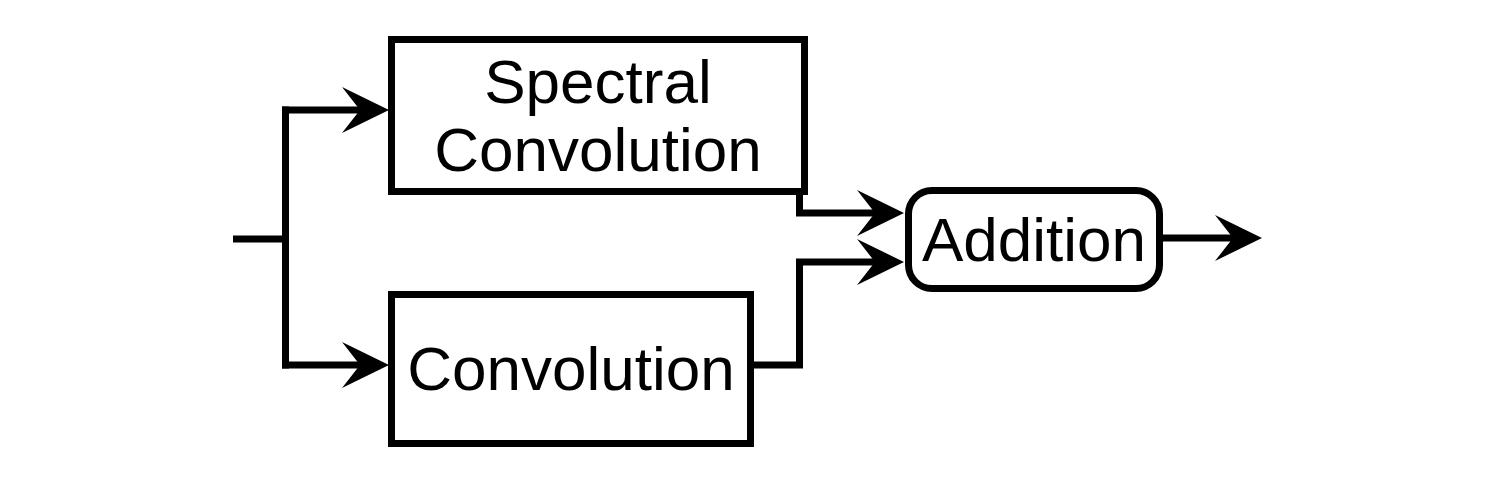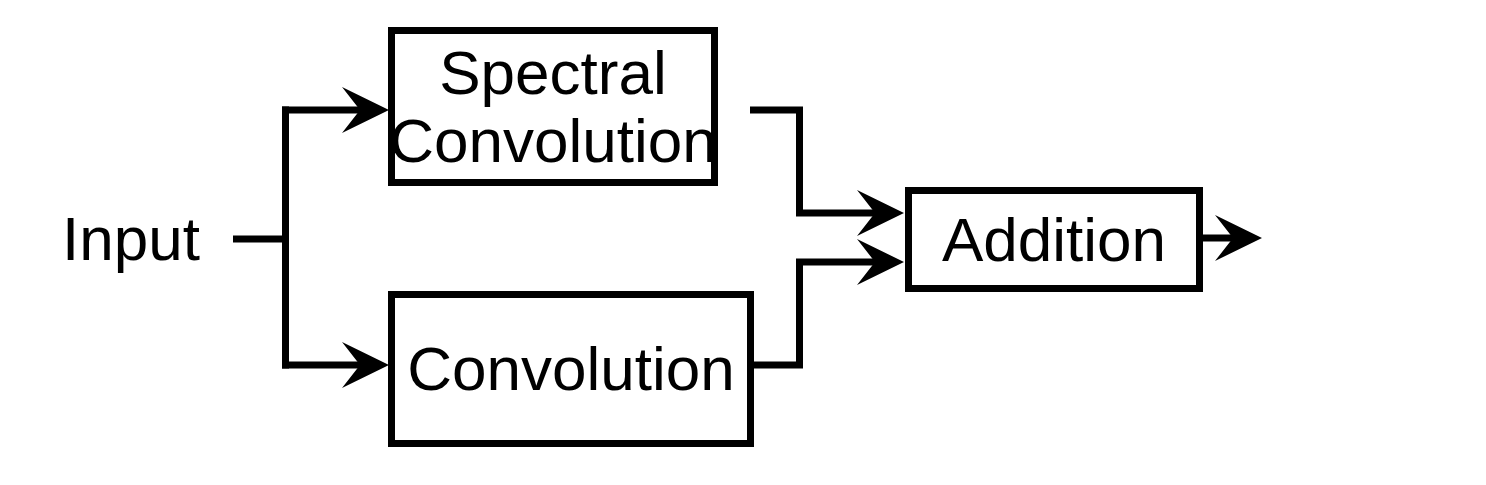--- a/index.html
+++ b/index.html
@@ -31,23 +31,23 @@
     background: var(--box-fill);
     display: flex;
     align-items: center;
     justify-content: center;
     text-align: center;
     color: var(--stroke);
     font-size: 62px;
     line-height: 68px;
     white-space: nowrap;
   }
-  .node-spectral { left: 388px; top: 27px;  width: 330px; height: 159px; }
+  .node-spectral { left: 388px; top: 36px;  width: 420px; height: 159px; }
   .node-conv     { left: 388px; top: 291px; width: 366px; height: 156px; }
-  .node-addition { left: 905px; top: 187px; width: 298px; height: 105px; }
+  .node-addition { left: 905px; top: 187px; width: 258px; height: 105px; border-radius: 27px; }
   .label {
     position: absolute;
     display: flex;
     align-items: center;
     justify-content: center;
     color: var(--stroke);
     font-size: 62px;
     line-height: 68px;
     white-space: nowrap;
   }
@@ -72,23 +72,20 @@
     </g>
     <g fill="var(--stroke)" stroke="none">
       <polygon points="389,110 342,87 360,110 342,133"></polygon>
       <polygon points="389,365 342,342 360,365 342,388"></polygon>
       <polygon points="904,213 857,190 875,213 857,236"></polygon>
       <polygon points="904,262 857,239 875,262 857,285"></polygon>
       <polygon points="1262,238 1215,215 1233,238 1215,261"></polygon>
     </g>
   </svg>
 
-  <div class="label label-input">
-    <span>Input</span>
-  </div>
 
   <div class="node node-spectral">
     <div>
       <span class="line-span">Spectral</span>
       <span class="line-span">Convolution</span>
     </div>
   </div>
 
   <div class="node node-conv">
     <span>Convolution</span>

